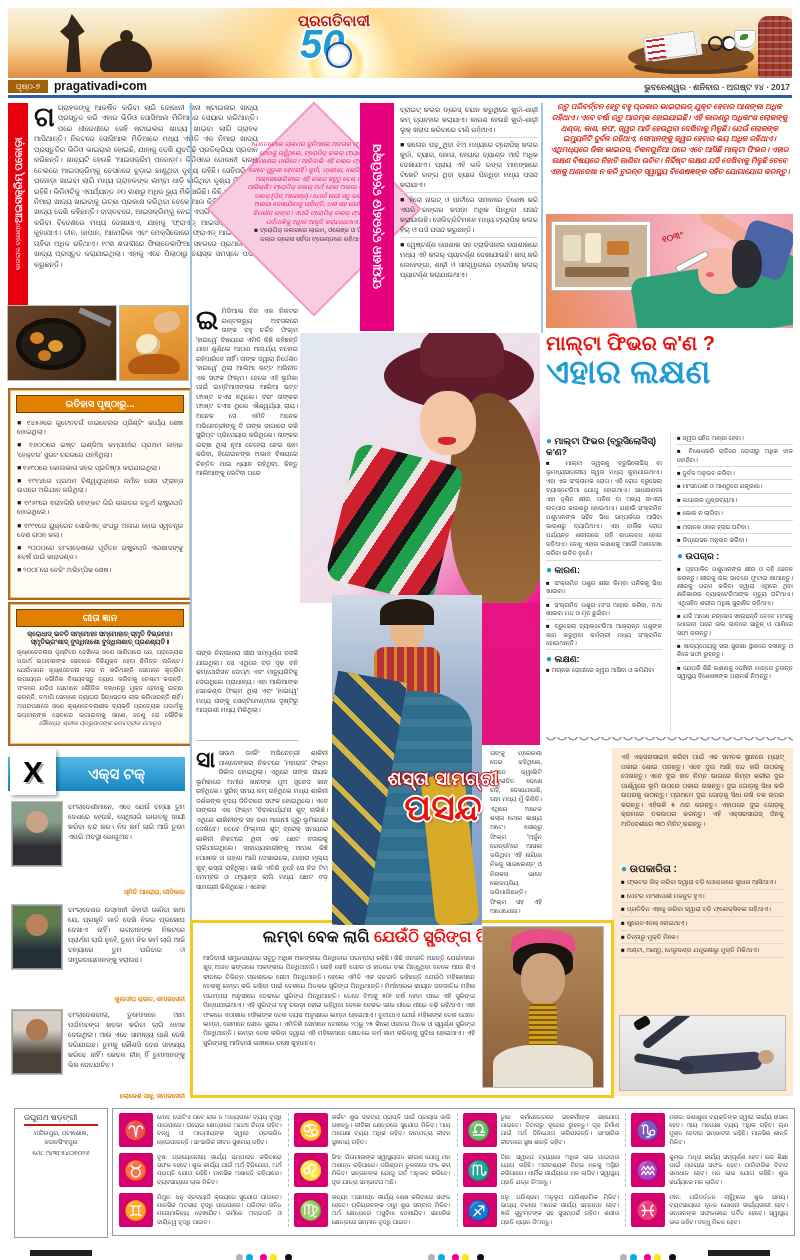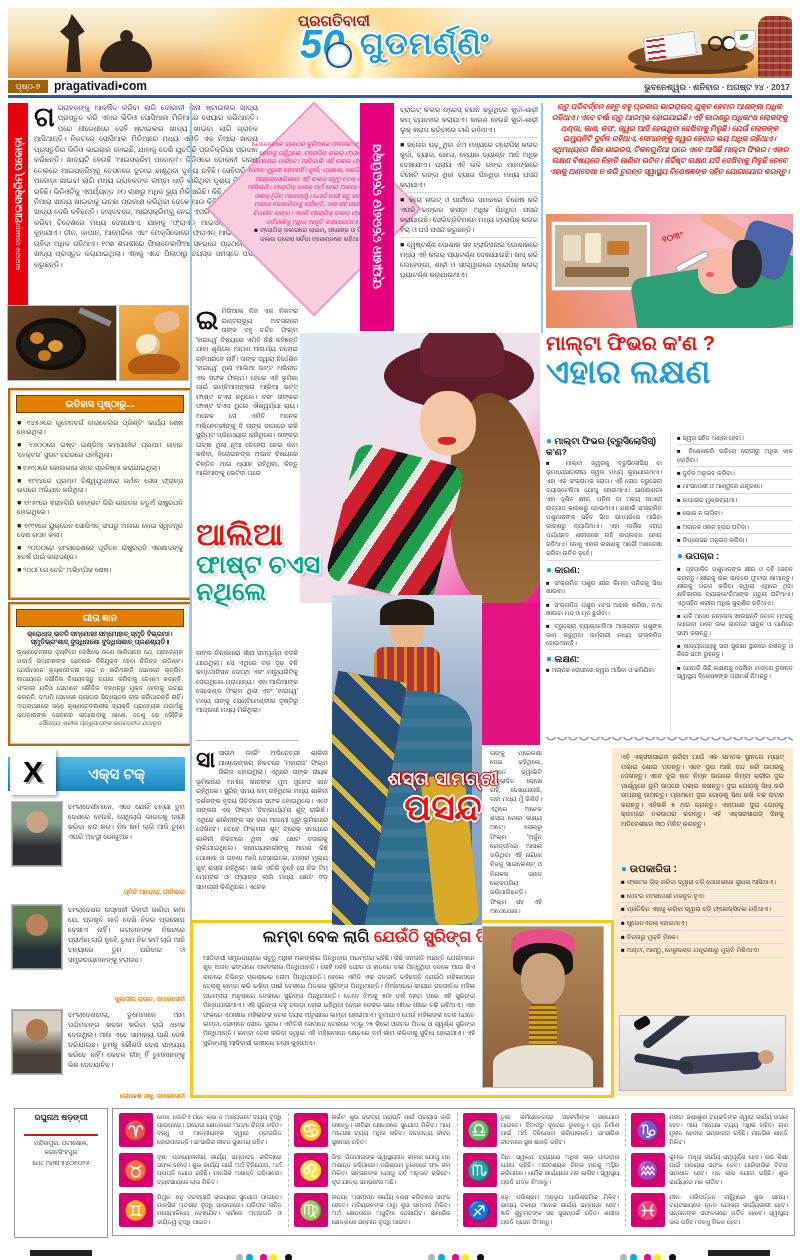--- a/index.html
+++ b/index.html
@@ -39,21 +39,20 @@
     <div class="abs" style="left:52px;top:6px;width:26px;height:58px;
          background:#33261a;clip-path:polygon(45% 0,60% 8%,95% 30%,70% 38%,80% 100%,25% 100%,35% 45%,0 30%,30% 18%);"></div>
     <div class="abs" style="left:92px;top:32px;width:52px;height:32px;
          background:#33261a;border-radius:50% 50% 12% 12%/80% 80% 20% 20%;"></div>
     <div class="abs" style="left:112px;top:22px;width:13px;height:13px;border-radius:50%;background:#33261a;"></div>
     <div class="abs" style="left:290px;top:4px;font-size:15px;font-weight:bold;color:#b70d0d;text-shadow:1px 1px 0 #fff;">ପ୍ରଗତିବାଦୀ</div>
     <div class="abs" style="left:292px;top:16px;font-size:40px;line-height:1;font-weight:bold;font-style:italic;color:#1e9cd8;
          text-shadow:-2px 0 #fff,2px 0 #fff,0 -2px #fff,0 2px #fff;">50</div>
     <div class="abs" style="left:318px;top:34px;width:22px;height:22px;border-radius:50%;
          background:#fff;border:2px solid #1a4f9c;box-shadow:inset 0 0 0 2px #cfe3f7;"></div>
-    <div class="abs outline-w" style="left:352px;top:18px;font-size:31px;font-weight:bold;color:#1e9cd8;letter-spacing:1px;">ଗୁଡମର୍ଣ୍ଣିଂ</div>
     <div class="abs" style="left:620px;top:36px;width:126px;height:26px;
          background:#7a4a22;border-radius:50%/60%;box-shadow:0 10px 0 -6px #5e3a1c;"></div>
     <div class="abs" style="left:636px;top:26px;width:52px;height:24px;background:#f7f7f7;
          transform:rotate(-8deg);box-shadow:inset 0 0 0 1px #bbb, 6px 2px 0 -1px #e9e9e9;
          background-image:repeating-linear-gradient(180deg,#c23 0 2px,transparent 2px 6px);background-size:18px 100%;background-repeat:no-repeat;background-position:3px 3px;"></div>
     <div class="abs" style="left:700px;top:28px;width:11px;height:11px;border:2px solid #222;border-radius:50%;box-shadow:14px 0 0 -2px #fff,13px 0 0 0 #222;"></div>
     <div class="abs" style="left:726px;top:22px;width:20px;height:16px;background:#fff;border:1px solid #bbb;
          border-radius:0 0 10px 10px;box-shadow:0 4px 0 -1px #eee;"></div>
     <div class="abs" style="left:732px;top:26px;width:8px;height:6px;background:#3d8c2f;border-radius:60% 0;"></div>
     <div class="abs" style="left:750px;top:8px;width:38px;height:62px;background:#a33b2e;border-radius:10px 14px 4px 4px;
@@ -192,25 +191,20 @@
     <div class="abs" style="left:120px;top:58px;width:56px;height:64px;background:#f3c6a5;border-radius:46%;"></div>
     <div class="abs" style="left:138px;top:104px;width:18px;height:8px;background:#d5232a;border-radius:40% 40% 60% 60%;"></div>
     <div class="abs" style="left:40px;top:120px;width:110px;height:140px;transform:rotate(14deg);border-radius:14px;
          background:repeating-linear-gradient(110deg,#1f9e4c 0 14px,#e8e6e0 14px 22px,#cf2030 22px 38px,#171717 38px 48px);"></div>
   </div>
 
   <div class="abs just" style="left:196px;top:306px;width:102px;height:210px;font-size:6.6px;">
     <span class="dropcap">ଇ</span>
     <span>ମିଡିଆଲ ନିଜ ଏକ ନିକଟର ଇଣ୍ଟରଭ୍ୟୁ ଅବସରରେ ତାଙ୍କ ବହୁ ଚର୍ଚ୍ଚିତ ଫିଲ୍ମ 'ହାଇୱେ' ବିଷୟରେ ଏମିତି କିଛି କହିଛନ୍ତି ଯାହା ଶୁଣିଲେ ଆପଣ ଆଶ୍ଚର୍ଯ୍ୟ ନହୋଇ ରହିପାରିବେ ନାହିଁ। ତାଙ୍କ ଦ୍ୱାରା ନିର୍ଦ୍ଦେଶିତ 'ହାଇୱେ' ଥିଲା ଆଲିଆ ଭଟ୍ଟ ଅଭିନୀତ ଏକ ସଫଳ ଫିଲ୍ମ। ହେଲେ ଏହି ଭୂମିକା ପାଇଁ ଇମ୍ତିଆଜଙ୍କର ଆଲିଆ ଭଟ୍ଟ ଫାଷ୍ଟ ଚଏସ ନଥିଲେ। ବରଂ ତାଙ୍କର ଫାଷ୍ଟ ଚଏସ ଥିଲେ ଐଶ୍ୱର୍ଯ୍ୟା ରାୟ। ଅନେକ ସେ ଏମିତି ଅନେକ ଅଭିନେତ୍ରୀଙ୍କୁ ବି ତାଙ୍କ ଜାଗାରେ ରଖି ସ୍କ୍ରିପ୍ଟ ପ୍ରିପେୟାର କରିଥିଲେ। ତାଙ୍କର ଇଚ୍ଛା ଥିଲା ନୂଆ ଚେହେରା ନେଇ କାମ କରିବା, ହିରୋଇନଙ୍କ ଅଭାବ ବିଷୟରେ ଚିନ୍ତିତ ଥାଇ ଧ୍ୟାନ ରହିଥିବା, କିନ୍ତୁ ଆଲିଆଙ୍କୁ ଭେଟିବା ପରେ</span>
   </div>
-  <div class="abs" style="left:196px;top:518px;width:160px;line-height:1.08;z-index:6;">
-    <div class="outline-w" style="font-size:31px;font-weight:bold;color:#e8110d;">ଆଲିଆ</div>
-    <div class="outline-w" style="font-size:25px;font-weight:bold;color:#00a887;">ଫାଷ୍ଟ ଚଏସ</div>
-    <div class="outline-w" style="font-size:25px;font-weight:bold;color:#00a887;">ନଥିଲେ</div>
-  </div>
   <div class="abs just" style="left:196px;top:648px;width:102px;height:92px;font-size:6.6px;border-bottom:1px solid #bbb;">ତାଙ୍କ ଚିନ୍ତାଧାରା ସୀନା ସମ୍ପୂର୍ଣ୍ଣ ବଦଳି ଯାଇଥିଲା। ସେ ଏଥିରେ ବଡ଼ ଦୃଢ଼ ବନି କମ୍ପୋଜିସନ ଡେପ୍ଥ ଏବଂ ମାଚ୍ୟୁରିଟିକୁ ଦେଇଥିଲେ ପ୍ରାଧାନ୍ୟ। ଏହା ଆଲିଆଙ୍କ ସେକେଣ୍ଡ ଫିଲ୍ମ ଥିଲା ଏବଂ 'ହାଇୱେ' ମଧ୍ୟ ତାଙ୍କୁ ସେଣ୍ଟିମେଣ୍ଟାଲ ଦୃଷ୍ଟିରୁ ଆଗ୍ରଣୀ ମଧ୍ୟ ମିଳିଥିଲା।</div>
 
   <div class="abs" style="left:332px;top:595px;width:150px;height:330px;
        background:linear-gradient(180deg,#cfd9e6 0%,#9fb4cd 30%,#7e9cc9 100%);overflow:hidden;z-index:4;">
     <div class="abs" style="left:58px;top:14px;width:34px;height:40px;background:#eab88f;border-radius:46%;"></div>
     <div class="abs" style="left:48px;top:4px;width:54px;height:26px;background:#241a12;border-radius:50% 50% 0 0;"></div>
     <div class="abs" style="left:42px;top:52px;width:66px;height:46px;background:#b5323c;border-radius:10px 10px 0 0;
          background-image:repeating-linear-gradient(90deg,rgba(255,215,0,.5) 0 3px,transparent 3px 10px);"></div>
     <div class="abs" style="left:10px;top:96px;width:130px;height:234px;background:#2e6e8e;border-radius:40% 40% 0 0/16% 16% 0 0;
          background-image:repeating-linear-gradient(0deg,rgba(255,255,255,.08) 0 8px,transparent 8px 22px);"></div>
@@ -321,21 +315,21 @@
       <div class="abs" style="left:28px;top:2px;width:64px;height:26px;background:#e84d8a;border-radius:50% 50% 20% 20%;"></div>
       <div class="abs" style="left:30px;top:16px;width:60px;height:34px;background:#1a1410;border-radius:45% 45% 30% 30%;"></div>
       <div class="abs" style="left:38px;top:26px;width:44px;height:52px;background:#caa27e;border-radius:46%;"></div>
       <div class="abs" style="left:46px;top:76px;width:28px;height:46px;
            background:repeating-linear-gradient(0deg,#d4a017 0 3px,#7a5a06 3px 5px);border-radius:6px;"></div>
       <div class="abs" style="left:10px;top:118px;width:100px;height:46px;background:#e8e2d4;border-radius:40% 40% 0 0;"></div>
     </div>
   </div>
 
   <div class="abs" style="left:14px;top:1108px;width:92px;height:128px;border:1px solid #999;background:#fff;">
-    <div style="font-size:8px;font-weight:bold;text-align:center;margin-top:4px;border-bottom:2px solid #d01717;width:74px;margin-left:9px;padding-bottom:11px;">ରଘୁନାଥ ଷଡ଼ଙ୍ଗୀ</div>
+    <div style="font-size:8px;font-weight:normal;margin-top:4px;border-bottom:2px solid #d01717;width:74px;margin-left:9px;padding-bottom:1px;">ରଘୁନାଥ ଷଡ଼ଙ୍ଗୀ</div>
     <div style="font-size:6.4px;text-align:center;margin-top:3px;line-height:1.4;padding:0 4px;">ମନ୍ଦିରପୁର, ପଟାଶୋଳ, ଜଗତସିଂହପୁର</div>
     <div style="font-size:6.4px;text-align:center;margin-top:2px;">ମୋ: ୯୪୩୮୫୪୦୭୦୨୬</div>
   </div>
 
   <div class="abs" style="left:112px;top:1108px;width:683px;height:128px;border:1px solid #999;background:#fff;
        display:grid;grid-template-rows:repeat(3,1fr);grid-auto-flow:column;grid-template-columns:repeat(4,1fr);gap:2px 6px;padding:4px 6px;box-sizing:border-box;">
     <div class="hentry">
         <div class="horo-icon">♈</div>
         <div class="htext">ମେଷ: ଗୋଟିଏ ପଟେ ଲାଭ ତ ଅନ୍ୟପଟେ ବ୍ୟୟ ବୃଦ୍ଧି ପାଇପାରେ। ଘରୋଇ କ୍ଷେତ୍ରରେ ଅଯଥା ଚିନ୍ତା ରହିବ। ବନ୍ଧୁ ଓ ଆତ୍ମୀୟଙ୍କ ଦ୍ୱାରା ପ୍ରତାରିତ ହୋଇପାରନ୍ତି। ସାଂସାରିକ ଜୀବନ ସୁଖମୟ ରହିବ।</div>
       </div>

